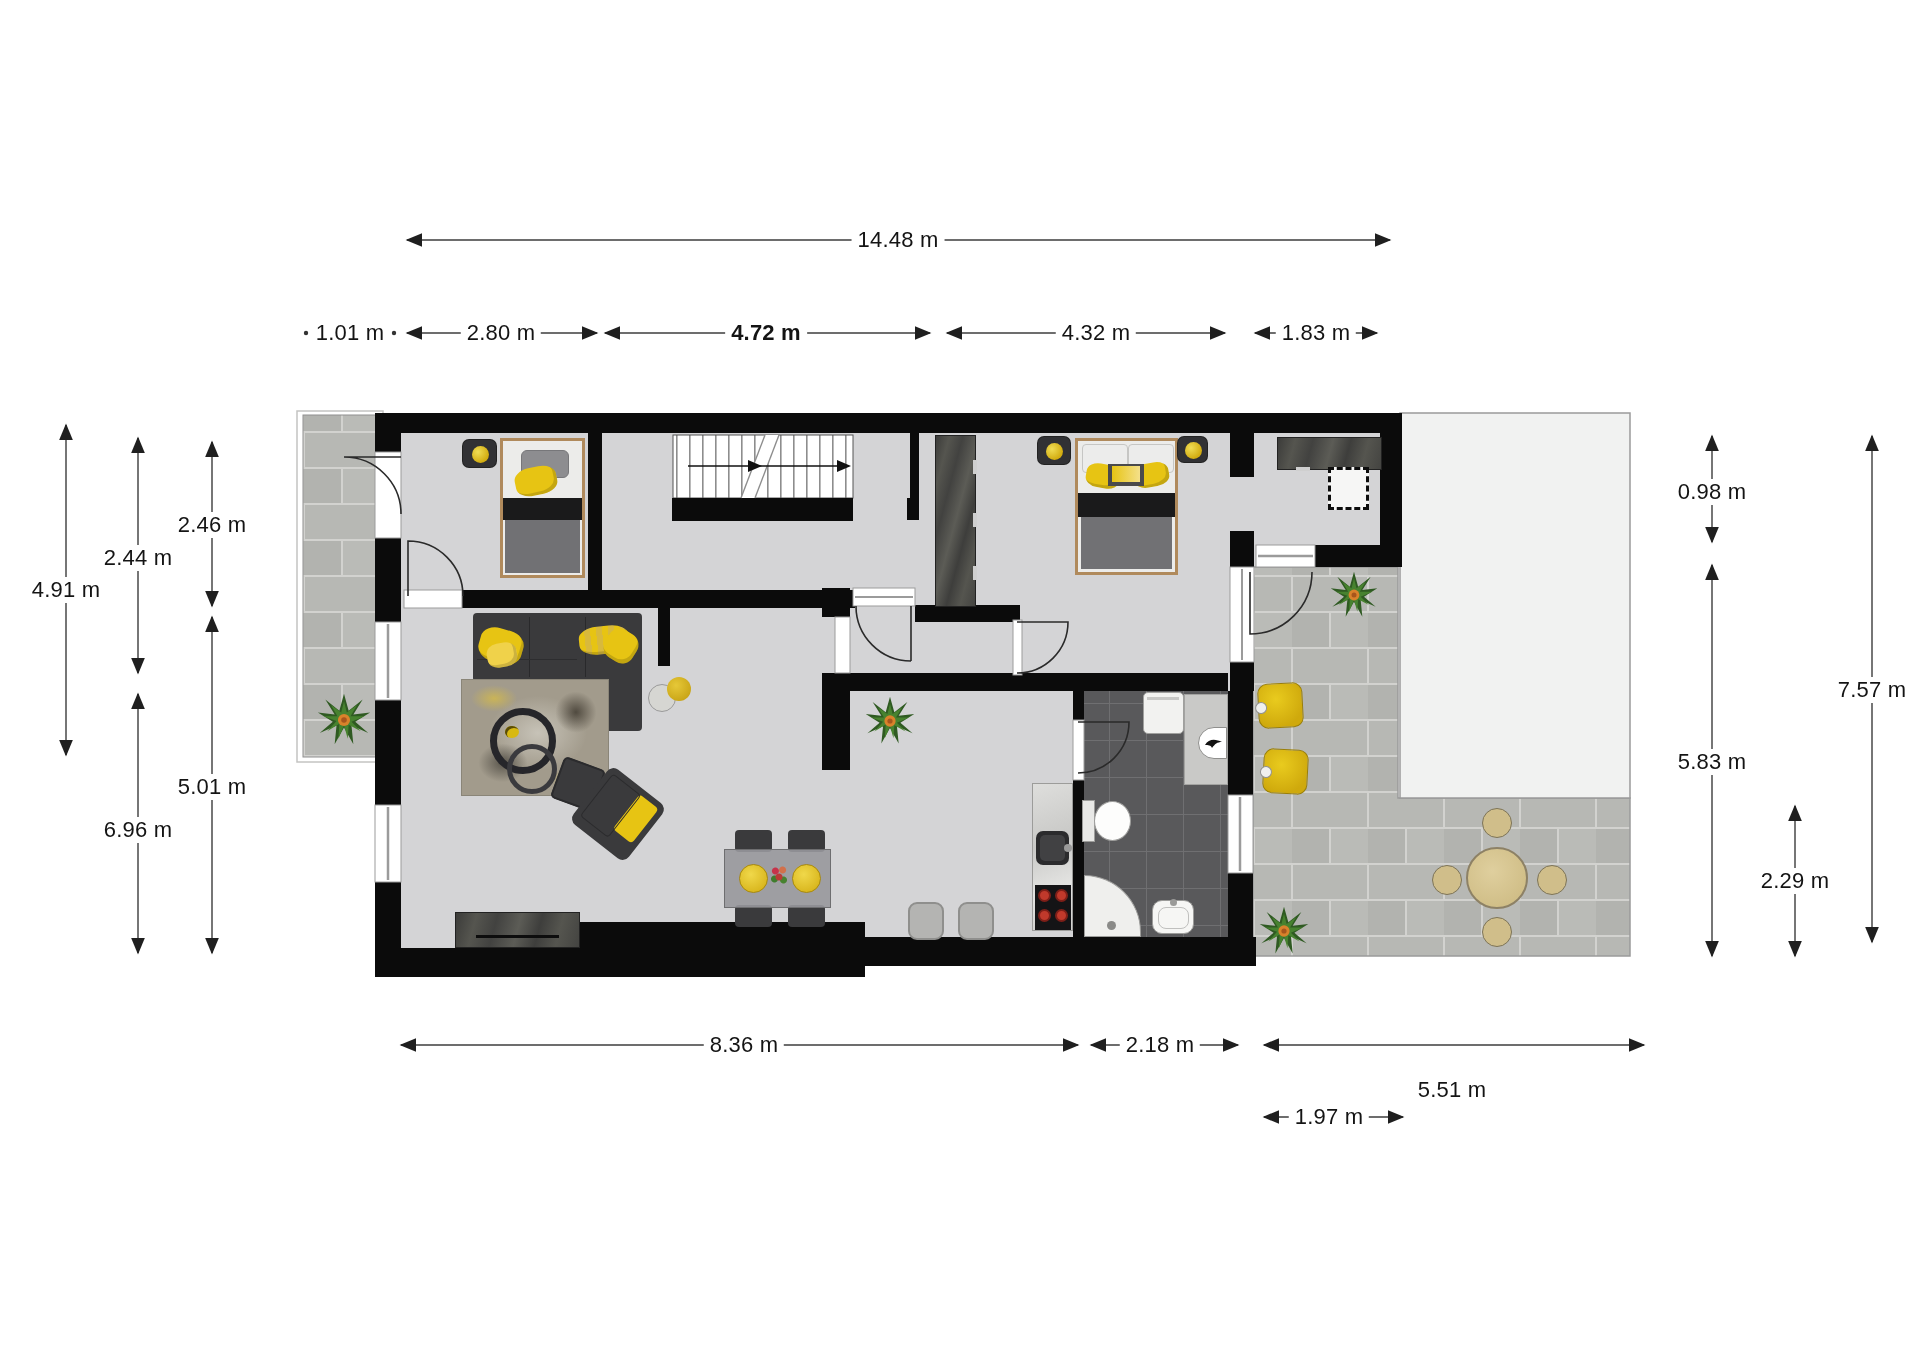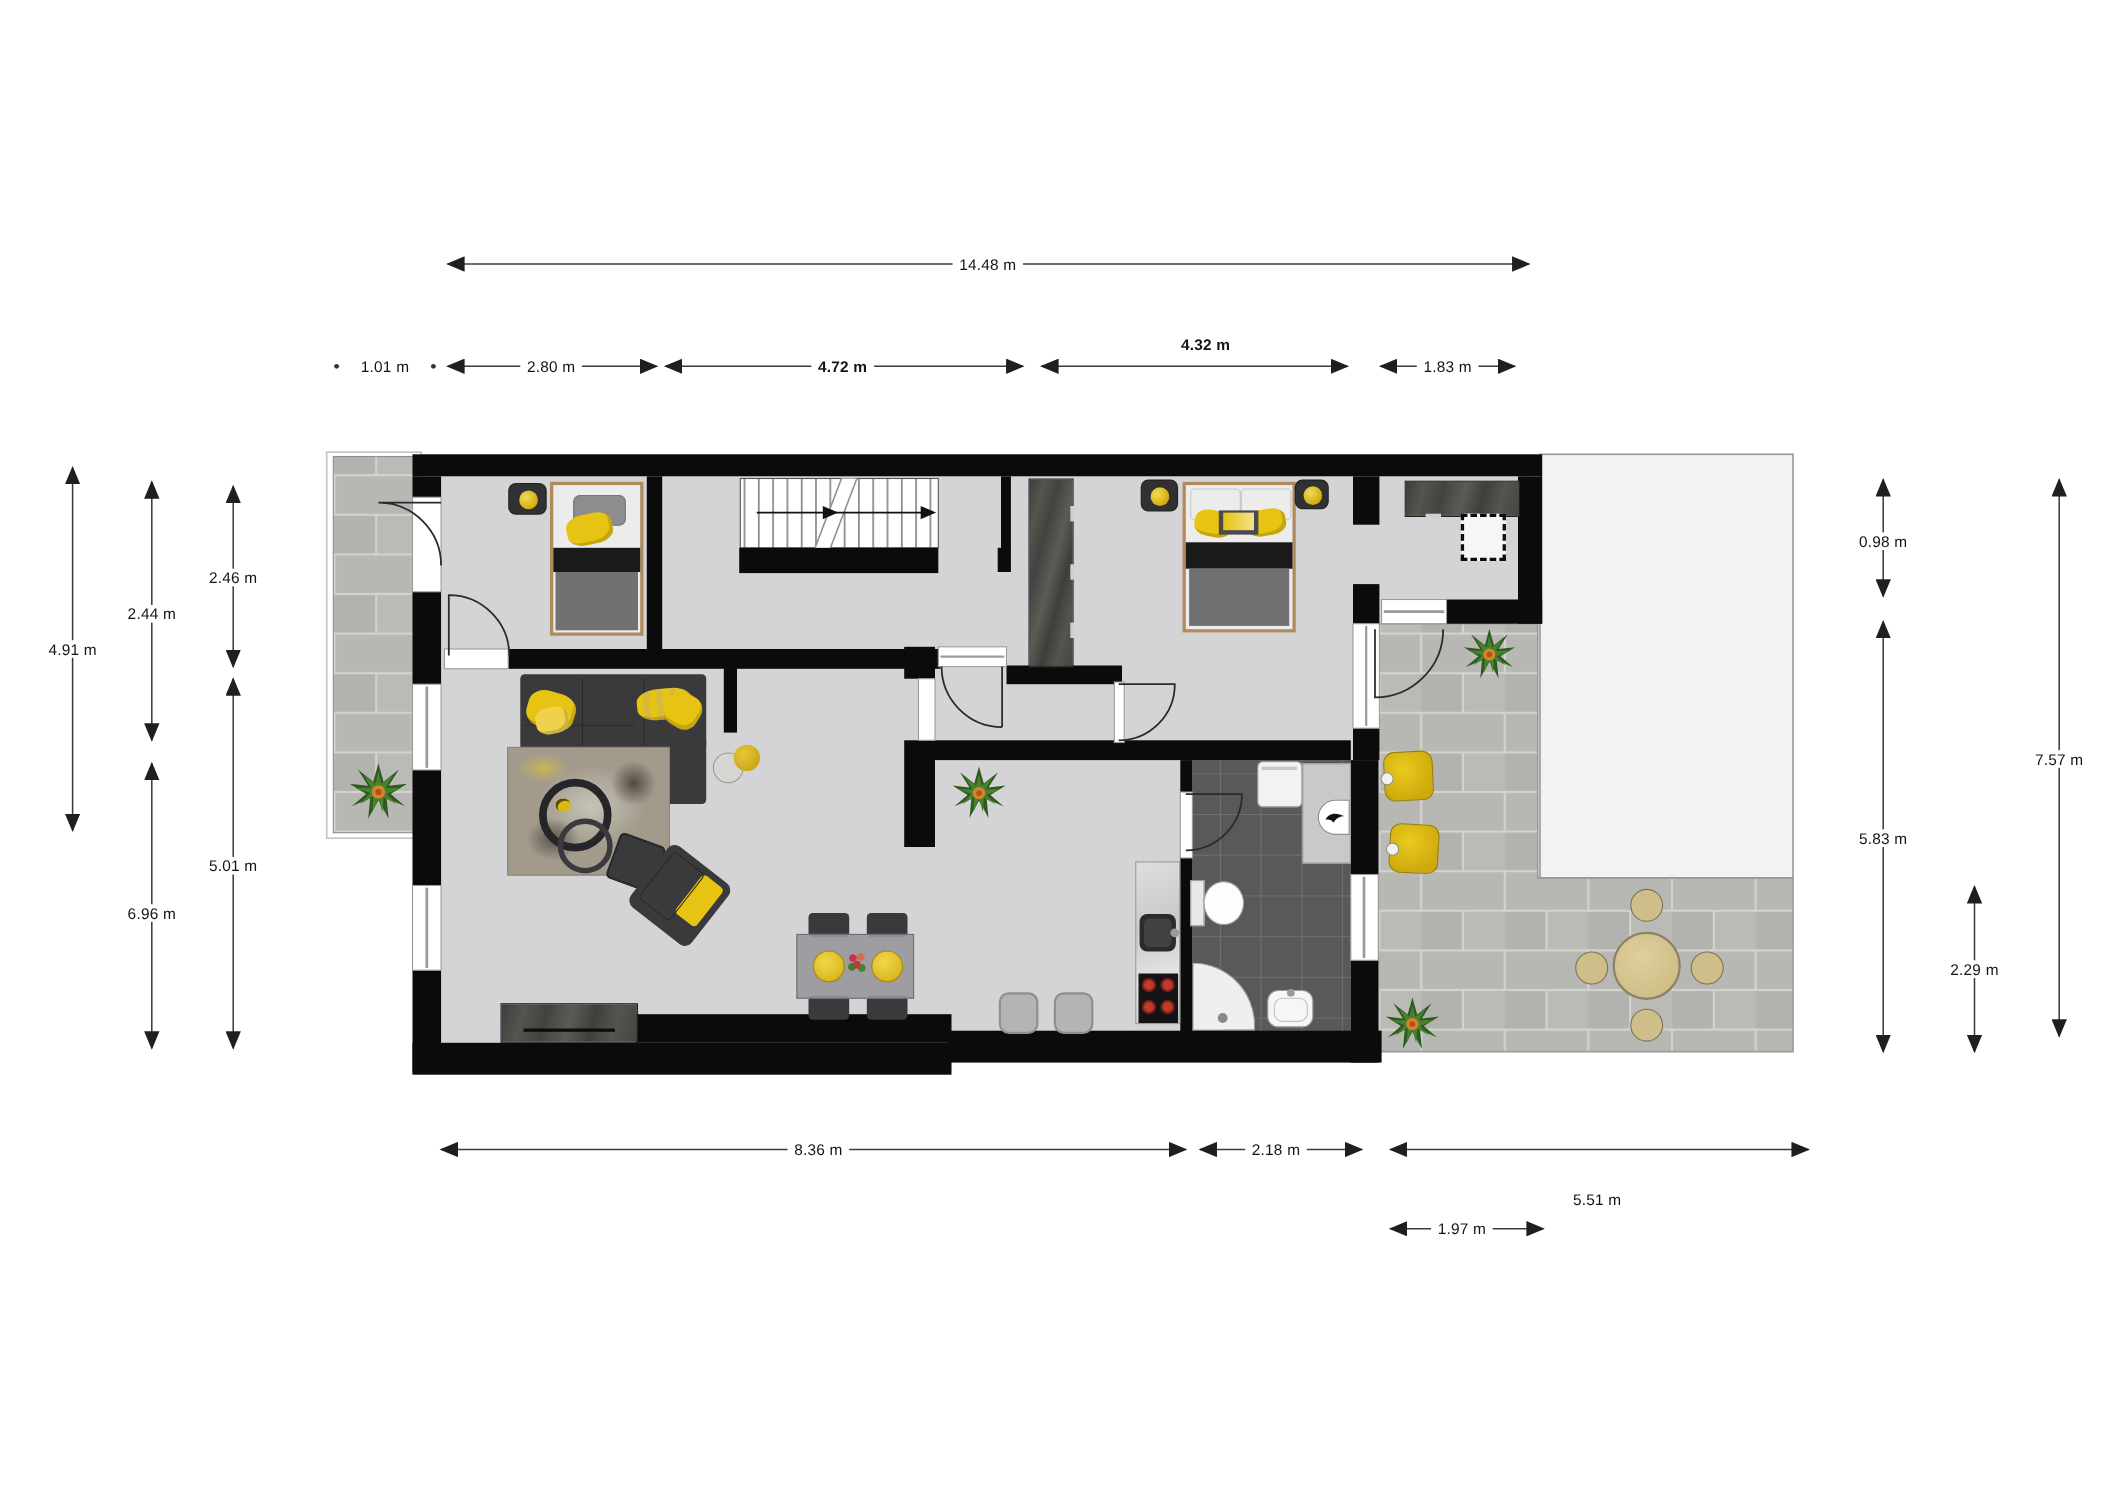--- a/index.html
+++ b/index.html
@@ -1,21 +1,21 @@
 <!DOCTYPE html>
 <html><head>
 <meta charset="utf-8">
 <style>
   html,body{margin:0;padding:0;background:#ffffff;}
   #canvas{position:relative;width:1920px;height:1358px;background:#ffffff;overflow:hidden;
           font-family:"Liberation Sans",sans-serif;}
   #plan-svg,#dim-svg{position:absolute;left:0;top:0;width:1920px;height:1358px;}
   #plan-svg{z-index:1;} .furn{z-index:10;} #dim-svg{z-index:30;pointer-events:none;}
   .dim-label{position:absolute;transform:translate(-50%,-50%);background:#ffffff;
-             padding:0 6px;font-size:14px;color:#141414;white-space:nowrap;z-index:40;letter-spacing:.2px;}
+             padding:0 6px;font-size:22px;color:#141414;white-space:nowrap;z-index:40;letter-spacing:.2px;}
   .furn{position:absolute;}
   
   .slate{background:linear-gradient(105deg,#3c3c3a 0%,#55554f 16%,#424240 32%,#5c5c56 50%,#3e3e3c 66%,#55554f 82%,#444441 100%);border:1px solid #222;}
   .bedframe{border:3px solid #b08a5c;background:#ececea;box-sizing:border-box;}
   .pillow-gray{position:absolute;background:#8d8d90;border-radius:6px;border:1px solid #77777a;}
   .pillow-white{position:absolute;background:#ececeb;border:1px solid #c6c6c4;border-radius:4px;}
   .pillow-yellow{position:absolute;background:#e7c413;border-radius:38%;box-shadow:inset -3px -3px 0 rgba(0,0,0,.15);}
   .bed-black{position:absolute;background:#1a1a1b;}
   .bed-blanket{position:absolute;background:#717174;}
   .wlamp{position:absolute;background:#313134;border-radius:6px;box-shadow:0 0 0 1px #222;}
@@ -310,21 +310,21 @@
       <line x1="1264" y1="1117" x2="1403" y2="1117" marker-start="url(#arr)" marker-end="url(#arr)"></line>
     </g>
     <circle cx="306" cy="333" r="2.2" fill="#333"></circle>
     <circle cx="394" cy="333" r="2.2" fill="#333"></circle>
   </svg>
 
   <div class="dim-label" style="left:898px;top:240px;">14.48 m</div>
   <div class="dim-label" style="left:350px;top:333px;">1.01 m</div>
   <div class="dim-label" style="left:501px;top:333px;">2.80 m</div>
   <div class="dim-label" style="left:766px;top:333px;font-weight:bold;">4.72 m</div>
-  <div class="dim-label" style="left:1096px;top:313px;font-weight:bold;">4.32 m</div>
+  <div class="dim-label" style="left:1096px;top:333px;">4.32 m</div>
   <div class="dim-label" style="left:1316px;top:333px;">1.83 m</div>
   <div class="dim-label" style="left:66px;top:590px;">4.91 m</div>
   <div class="dim-label" style="left:138px;top:558px;">2.44 m</div>
   <div class="dim-label" style="left:212px;top:525px;">2.46 m</div>
   <div class="dim-label" style="left:212px;top:787px;">5.01 m</div>
   <div class="dim-label" style="left:138px;top:830px;">6.96 m</div>
   <div class="dim-label" style="left:1712px;top:492px;">0.98 m</div>
   <div class="dim-label" style="left:1712px;top:762px;">5.83 m</div>
   <div class="dim-label" style="left:1795px;top:881px;">2.29 m</div>
   <div class="dim-label" style="left:1872px;top:690px;">7.57 m</div>

